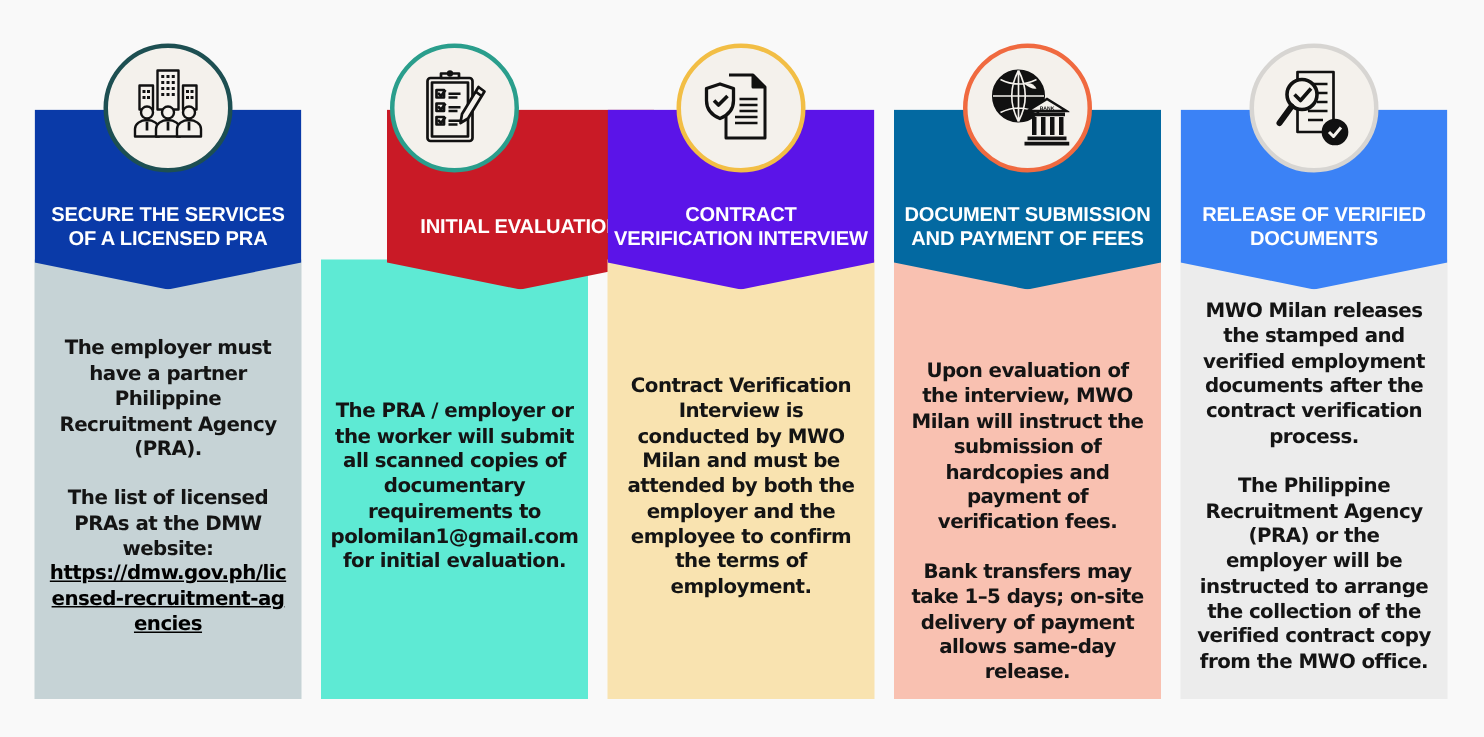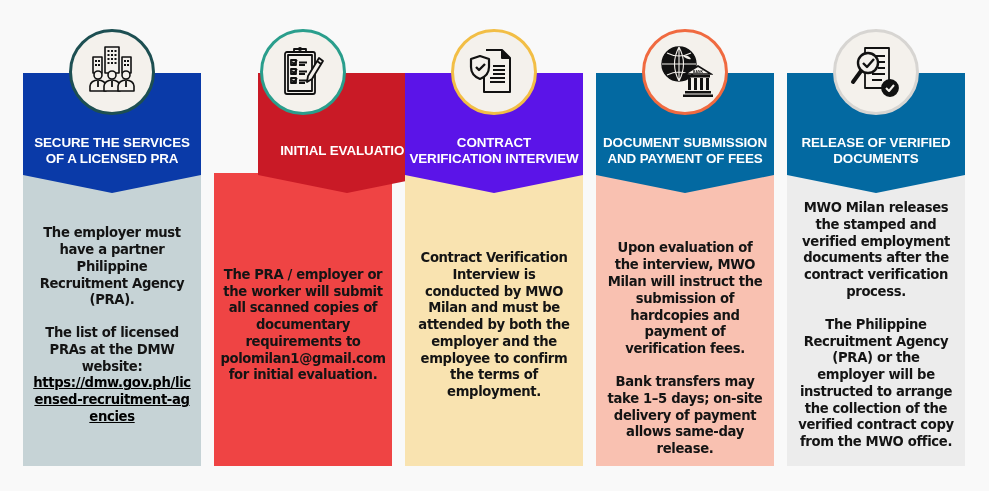--- a/index.html
+++ b/index.html
@@ -95,21 +95,21 @@
             <path d="M20 47 v-5 a8 6 0 0 1 16 0 v5 z"></path>
           <circle cx="42" cy="31" r="4"></circle>
             <path d="M34 47 v-5 a8 6 0 0 1 16 0 v5 z"></path>
         </g>
         <path d="M14 37 v6 M28 37 v6 M42 37 v6" stroke-width="1.8"></path>
       </svg>
     </div>
   </div>
 
   <div class="card" style="left:214px">
-    <div class="card-body" style="background: #ef4444;">
+    <div class="card-body" style="background: #5eead4;">
       <div class="body-text">
         <p>The PRA / employer or the  worker will submit all scanned copies of documentary requirements to polomilan1@gmail.com for initial evaluation.</p>
       </div>
     </div>
     <div class="card-header" style="background: rgb(201, 26, 38); margin-left: 44px;">
       <div class="header-title">INITIAL EVALUATION</div>
     </div>
     <div class="icon-circle" style="border: 3px solid rgb(42, 158, 140);">
       <svg viewBox="0 0 56 56" fill="none" stroke="#111" stroke-width="1.8" stroke-linejoin="round">
         <rect x="10" y="8" width="30" height="42" rx="2"></rect>
@@ -179,21 +179,21 @@
     </div>
   </div>
 
   <div class="card" style="left:787px">
     <div class="card-body" style="background: rgb(236, 236, 236);">
       <div class="body-text">
         <p>MWO Milan releases the stamped and verified employment documents after the contract verification process.</p>
         <p>The Philippine Recruitment Agency (PRA) or the employer will be instructed to arrange the collection of the verified contract copy from the MWO office.</p>
       </div>
     </div>
-    <div class="card-header" style="background: #0369a1;">
+    <div class="card-header" style="background: #3b82f6;">
       <div class="header-title">RELEASE OF VERIFIED DOCUMENTS</div>
     </div>
     <div class="icon-circle" style="border: 3px solid rgb(215, 213, 210);">
       <svg viewBox="0 0 56 56" fill="none" stroke="#111" stroke-width="1.8" stroke-linejoin="round">
         <path d="M17 4 h24 v40 h-24 z" fill="#f4f1ec"></path>
         <path d="M28 12 h9 M30 18 h7 M30 24 h7 M24 30 h13 M24 36 h10"></path>
         <circle cx="20" cy="19" r="10" fill="#f4f1ec" stroke-width="2.4"></circle>
         <path d="M15 19 l4 4 l7 -8" stroke-width="2.4"></path>
         <path d="M13 27 l-8 11" stroke-width="4" stroke-linecap="round"></path>
         <circle cx="42" cy="44" r="8" fill="#111"></circle>

